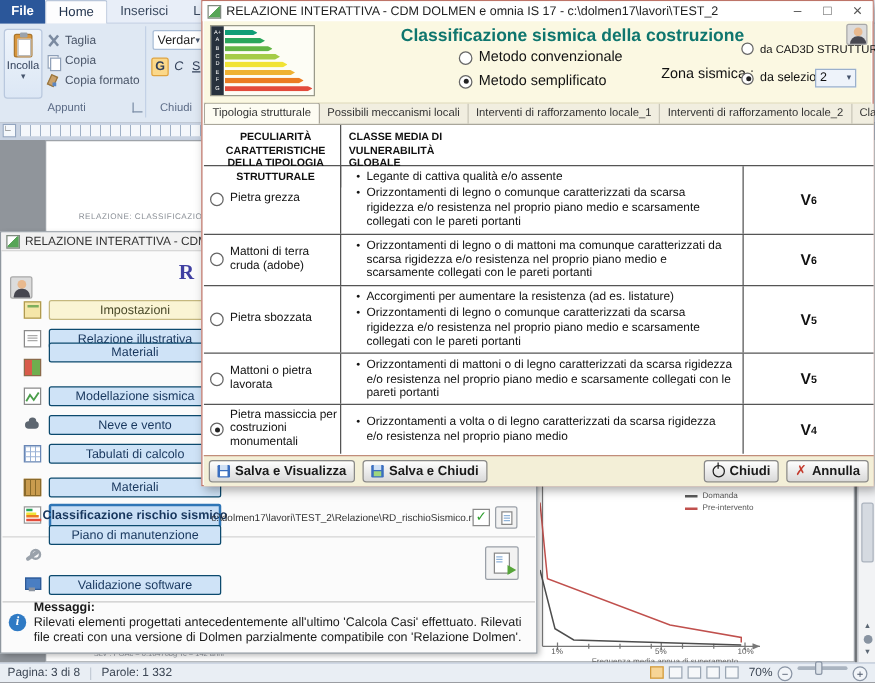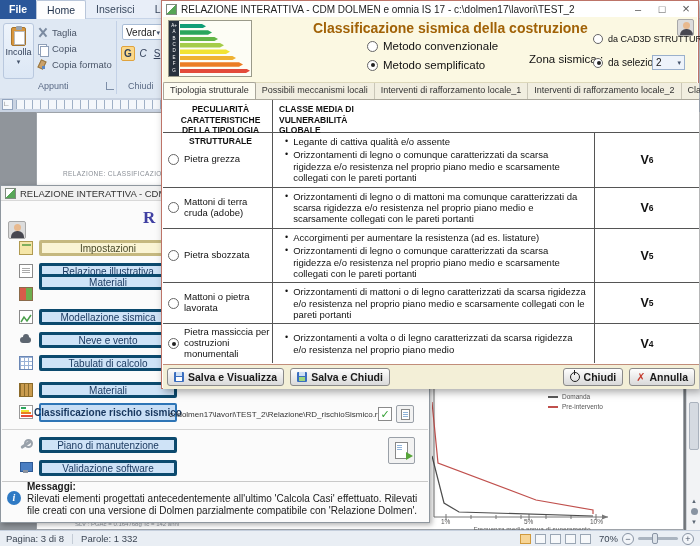--- a/index.html
+++ b/index.html
@@ -54,37 +54,37 @@
   #chart .xlabel{position:absolute;top:140px;left:20px;width:160px;text-align:center;font-size:6.5px;color:#666;white-space:nowrap}
 
   #vscroll{position:absolute;right:0;top:112px;width:14px;height:418px;background:#f2f3f5;border-left:1px solid #cfd3d8}
   #vscroll .sarrow{width:12px;height:12px;font-size:6px;color:#5b6673;display:flex;align-items:center;justify-content:center}
   #vscroll .sthumb{position:absolute;left:2px;top:290px;width:10px;height:48px;background:#d5dae1;border:1px solid #aab2bd;border-radius:2px}
   #vscroll .sbot{position:absolute;left:1px;bottom:2px;display:flex;flex-direction:column;gap:1px;align-items:center}
   #vscroll .sdot{width:7px;height:7px;border-radius:50%;background:#8893a1}
 
   #statusbar{position:absolute;left:0;bottom:0;width:700px;height:16px;background:#e9eef4;border-top:1px solid #c6d0de;display:flex;align-items:center;font-size:9.5px;color:#3c4654;padding:0 6px;gap:8px}
   #statusbar .sep{width:1px;height:10px;background:#c4ccd6}
-  #statusbar .sright{margin-left:auto;display:flex;align-items:center;gap:4px}
+  #statusbar .sright{margin-left:auto;display:flex;gap:4px}
   .vicon{width:11px;height:10px;border:1px solid #9aa6b4;background:#f6f8fa}
   .vicon.on{background:#f7d596;border-color:#d09a3e}
   .zbtn{width:12px;height:12px;border:1px solid #8a95a5;border-radius:50%;font-size:9px;line-height:10px;text-align:center;color:#4a5568;background:#f2f5f9}
   .ztrack{position:relative;width:40px;height:3px;background:#aab4c0;border-radius:2px}
   .zthumb{position:absolute;left:14px;top:-4px;width:6px;height:11px;background:#dde3ea;border:1px solid #8a95a5;border-radius:2px}
 
   
   #sidewin{position:absolute;left:0;top:185px;width:430px;height:338px;background:#fbfbfb;border:1px solid #8f979f;box-shadow:2px 2px 5px rgba(0,0,0,.3)}
   #sidewin .titlebar{height:15px;background:#f1f1f1;border-bottom:1px solid #d8d8d8;display:flex;align-items:center;gap:4px;padding:0 4px;font-size:9.5px;color:#333;white-space:nowrap;overflow:hidden}
   .appicon{width:11px;height:11px;border:1px solid #7f8a7f;background:linear-gradient(135deg,#fff 45%,#56a556 45%);flex:0 0 auto}
   .avatar{width:18px;height:18px;background:#dcdcdc;border:1px solid #a8a8a8;border-radius:2px;position:relative;overflow:hidden}
   .avatar::before{content:"";position:absolute;left:5px;top:2px;width:7px;height:7px;border-radius:50%;background:#e8b98e}
   .avatar::after{content:"";position:absolute;left:2px;top:9px;width:13px;height:9px;border-radius:6px 6px 0 0;background:#474750}
   #bigR{position:absolute;left:142px;top:22px;font-size:17px;font-weight:bold;color:#4040a2;font-family:"Liberation Serif","DejaVu Serif",serif}
   .sbicon{position:absolute;left:18px;width:14px;height:14px}
-  .sbbtn{position:absolute;left:38px;width:138px;height:16px;background:#cfe3f7;border:3px solid #0c4a6e;border-radius:2px;font-size:10px;color:#17365d;display:flex;align-items:center;justify-content:center;white-space:nowrap}
+  .sbbtn{position:absolute;left:38px;width:138px;height:16px;background:#cfe3f7;border:1px solid #0c4a6e;border-radius:2px;font-size:10px;color:#17365d;display:flex;align-items:center;justify-content:center;white-space:nowrap}
   .sbbtn.cream{background:#faf4d4;border-color:#c5b87f;color:#4a4a2a}
   .sbbtn.sel{border:2px solid #2e75b6;font-weight:bold;height:19px;background:#c8def5}
   .hline{position:absolute;left:1px;right:1px;height:1px;background:#d5d5d5}
   #fpath{position:absolute;left:168px;top:224px;font-size:8px;color:#333;white-space:nowrap}
   .chkbox{position:absolute;width:14px;height:14px;background:#fff;border:1px solid #8a8a8a;font-size:11px;line-height:12px;text-align:center;color:#2f9e2f;font-weight:bold}
   .toolbtn{position:absolute;background:#f2f2f2;border:1px solid #9aa0a8;border-radius:2px;display:flex;align-items:center;justify-content:center}
   .pageico{width:9px;height:11px;background:#fff;border:1px solid #888;position:relative}
   .pageico::before{content:"";position:absolute;left:1px;top:2px;width:5px;height:1px;background:#8fb3d9;box-shadow:0 2px 0 #8fb3d9,0 4px 0 #8fb3d9}
   .greenarrow{width:0;height:0;border-top:4px solid transparent;border-bottom:4px solid transparent;border-left:7px solid #57a53a;position:absolute;right:1px;bottom:3px}
   #msginfo{position:absolute;left:6px;top:305px;width:14px;height:14px;border-radius:50%;background:#2f7ac4;color:#fff;font-size:10px;font-style:italic;font-weight:bold;text-align:center;line-height:14px;font-family:"Liberation Serif",serif}
@@ -95,21 +95,21 @@
   #dlg{position:absolute;left:161px;top:0;width:538px;height:389px;background:#fff;border:1px solid #bd7468;box-shadow:3px 3px 8px rgba(0,0,0,.35)}
   #dlg .titlebar{height:16px;background:#fff;display:flex;align-items:center;gap:4px;padding:0 4px;font-size:10px;color:#222;white-space:nowrap}
   #dlg .wctrls{margin-left:auto;display:flex;gap:8px;align-items:center}
   .wctrl{width:16px;text-align:center;font-size:11px;color:#555;line-height:14px}
   #dlghead{position:absolute;left:1px;top:16px;width:534px;height:66px;background:#fbf8e2;border-bottom:1px solid #ddd8ba}
   #energybox{position:absolute;left:5px;top:3px;width:84px;height:57px;background:#fdfdf5;border:1px solid #9a9a8a;display:flex}
   #estrip{width:11px;background:#27313d;display:flex;flex-direction:column;justify-content:space-around;padding:2px 0}
   #estrip span{font-size:4.5px;color:#fff;text-align:center;line-height:1;display:block}
   #ebars{flex:1;display:flex;flex-direction:column;justify-content:space-around;padding:2px 1px}
   .ebar{height:4.5px;clip-path:polygon(0 0,calc(100% - 4px) 0,100% 50%,calc(100% - 4px) 100%,0 100%)}
-  #dlgtitle{position:absolute;left:150px;top:3px;width:290px;font-size:14px;font-weight:bold;color:#a16207}
+  #dlgtitle{position:absolute;left:150px;top:3px;width:290px;text-align:center;font-size:14px;font-weight:bold;color:#0f766e}
   .radio{width:11px;height:11px;border:1px solid #666;border-radius:50%;background:#fff;display:inline-block;position:relative;flex:0 0 auto}
   .radio.on::after{content:"";position:absolute;left:2.5px;top:2.5px;width:4px;height:4px;border-radius:50%;background:#222}
   .radrow{position:absolute;display:flex;align-items:center;gap:5px;white-space:nowrap;color:#111}
   #zonelbl{position:absolute;left:366px;top:36px;font-size:11.5px;color:#111}
   #zonesel{position:absolute;left:489px;top:38px;width:33px;height:15px;background:#eef3fa;border:1px solid #9ab0cc;display:flex;align-items:center;justify-content:space-between;padding:0 3px;font-size:10px;color:#111}
   #dlgtabs{position:absolute;left:1px;top:82px;width:536px;height:17px;background:#f1eee0;border-bottom:1px solid #a9a69a;display:flex;align-items:flex-end}
   .dtab{height:16px;padding:2px 6px 0;font-size:9px;color:#333;border-right:1px solid #c9c6b8;white-space:nowrap}
   .dtab.active{background:#fdfcf2;border:1px solid #a9a69a;border-bottom:none;font-weight:normal;height:17px;border-radius:2px 2px 0 0}
   #dlgtable{position:absolute;left:1px;top:99px;width:536px;height:264px;background:#fff;overflow:hidden;font-size:9.5px;color:#111}
   .trow{display:grid;grid-template-columns:110px 322px 104px;border-bottom:1px solid #555}
@@ -335,21 +335,21 @@
           <i style="background:#e34b3b;width:12px"></i>
         </span>
       </span>
     <div class="sbbtn sel" style="top:217px">Classificazione rischio sismico</div>
 
     <div class="hline" style="top:243px"></div>
 
     <span class="sbicon" style="top:252px">
         <span class="mi wrench"></span>
       </span>
-    <div class="sbbtn" style="top:251px">Piano di manutenzione</div>
+    <div class="sbbtn" style="top:234px">Piano di manutenzione</div>
 
     <span class="sbicon" style="top:275px">
         <span class="mi mon"></span>
       </span>
     <div class="sbbtn" style="top:274px">Validazione software</div>
 
     <div id="fpath">c:\dolmen17\lavori\TEST_2\Relazione\RD_rischioSismico.rtf</div>
     <span class="chkbox" style="left:377px;top:221px"><span>✓</span></span>
     <div class="toolbtn" style="left:395px;top:219px;width:18px;height:18px">
         <span class="pageico"></span>

